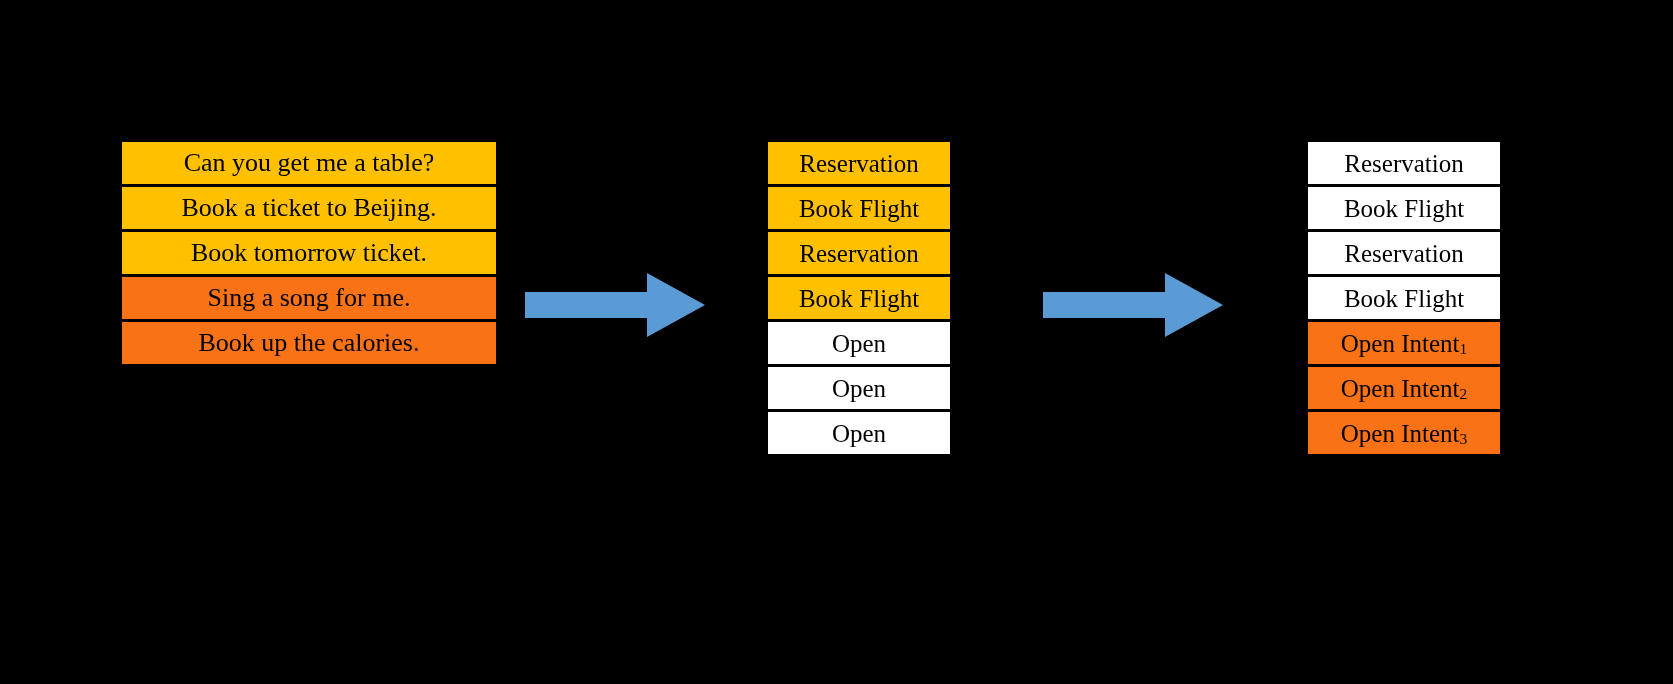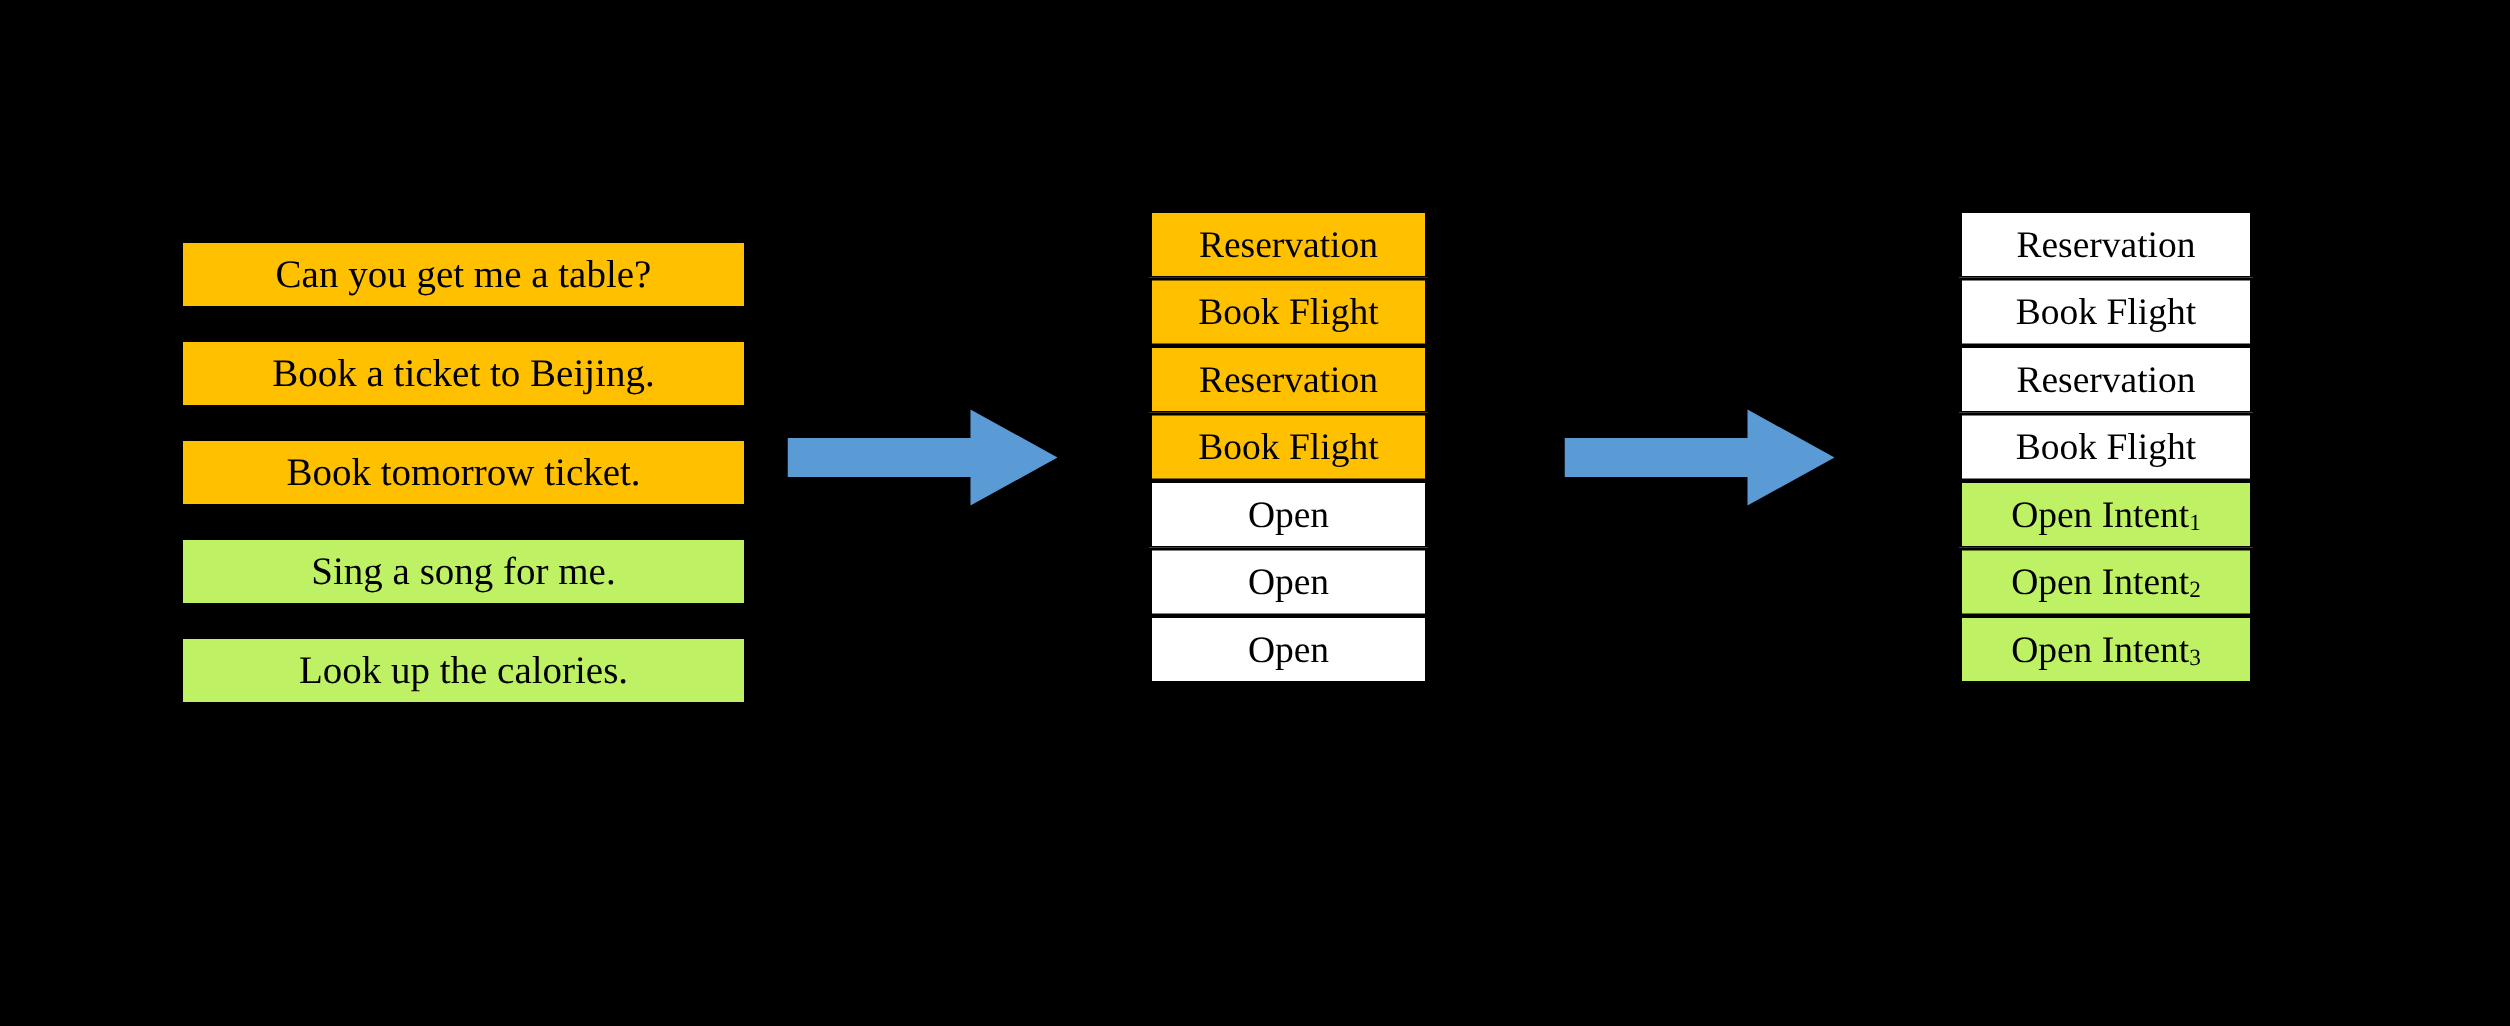--- a/index.html
+++ b/index.html
@@ -40,21 +40,20 @@
 
   
   #stage-utterances {
     left: 120px;
     top: 140px;
     width: 378px;
   }
   #stage-utterances .row {
     height: 46px;
     font-size: 26px;
-    margin-top: 20px;
   }
 
   
   #stage-coarse {
     left: 766px;
     top: 140px;
     width: 186px;
   }
   #stage-coarse .row {
     height: 46px;
@@ -66,21 +65,21 @@
     left: 1306px;
     top: 140px;
     width: 196px;
   }
   #stage-discovered .row {
     height: 46px;
     font-size: 25px;
   }
 
   .fill-known   { background: #FFC000; }
-  .fill-open    { background: #bef264; }
+  .fill-open    { background: #f97316; }
   .fill-plain   { background: #FFFFFF; }
 
   .row sub {
     font-size: 0.62em;
     vertical-align: baseline;
     position: relative;
     top: 0.34em;
     line-height: 1;
   }
 
@@ -102,21 +101,21 @@
     <div class="row fill-known">
       <span>Book a ticket to Beijing.</span>
     </div>
     <div class="row fill-known">
       <span>Book tomorrow ticket.</span>
     </div>
     <div class="row fill-open">
       <span>Sing a song for me.</span>
     </div>
     <div class="row fill-open">
-      <span>Look up the calories.</span>
+      <span>Book up the calories.</span>
     </div>
   </div>
 
 <div class="arrow" id="arrow-1">
   <svg viewBox="0 0 180 70" preserveAspectRatio="none" aria-hidden="true">
     <polygon points="0,22 122,22 122,3 180,35 122,67 122,48 0,48" fill="#5B9BD5"></polygon>
   </svg>
 </div>
 
 <div class="stage" id="stage-coarse">

